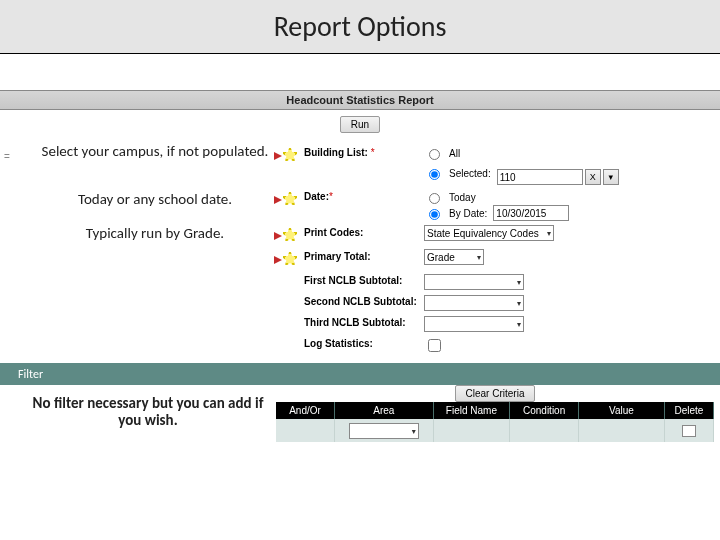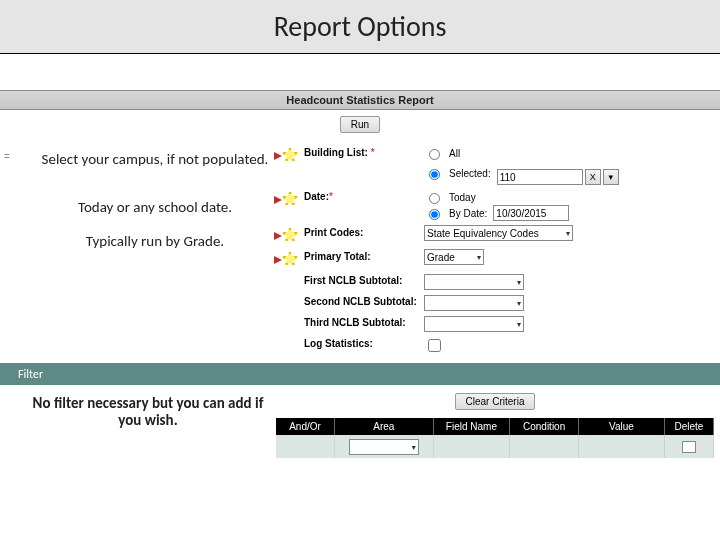--- a/index.html
+++ b/index.html
@@ -59,21 +59,20 @@
     align-items: flex-start;
     justify-content: center;
     padding-top: 8px;
     color: #888;
     font-size: 10px;
   }
   .annot-col {
     width: 262px;
     padding-left: 26px;
     padding-right: 6px;
-    margin-top: 8px;
   }
   .annot {
     font-family: "Calibri", Arial, sans-serif;
     font-size: 15px;
     color: #222;
     text-align: center;
     line-height: 1.1;
   }
   .annot.a1 { margin-top: 0px; height: 46px; }
   .annot.a2 { margin-top: 2px; height: 30px; }
@@ -189,21 +188,21 @@
     line-height: 1.1;
     font-weight: bold;
   }
   .filter-right {
     flex: 1;
     padding-right: 6px;
   }
   .clear-row {
     display: flex;
     justify-content: center;
-    padding: 8px 0;
+    padding: 0 0;
   }
   .clear-btn {
     font-size: 10px;
     padding: 2px 10px;
     background: linear-gradient(#f3f3f3,#dcdcdc);
     border: 1px solid #999;
     border-radius: 2px;
     cursor: pointer;
   }
   .filter-table {
@@ -314,21 +313,21 @@
     </div>
 
     <div class="form-row">
       <div class="star-cell">
           <span class="star">
             <span class="arrow"></span>
           </span>
         </div>
       <div class="label-cell">Print Codes:</div>
       <div class="value-cell">
-        <span class="dropdown" style="width:149px">
+        <span class="dropdown" style="width:130px">
           <span>State Equivalency Codes</span>
           <span class="dd-arrow">▾</span>
         </span>
       </div>
     </div>
 
     <div class="form-row">
       <div class="star-cell">
           <span class="star">
             <span class="arrow"></span>

